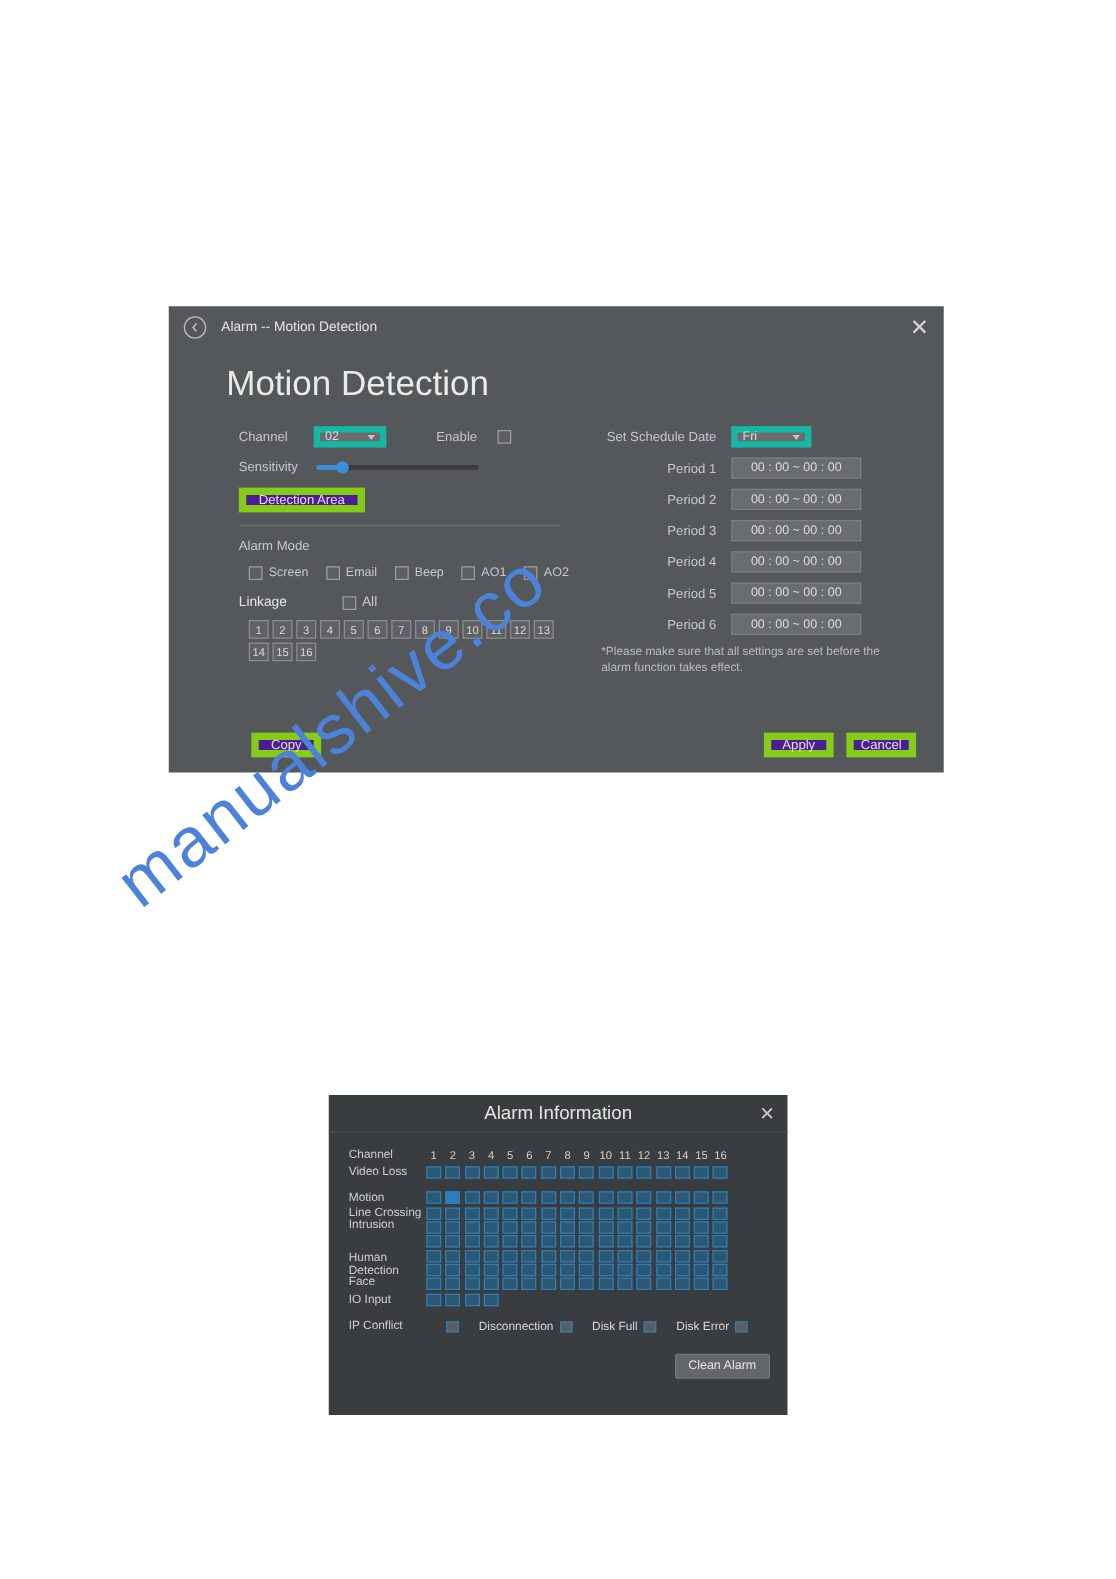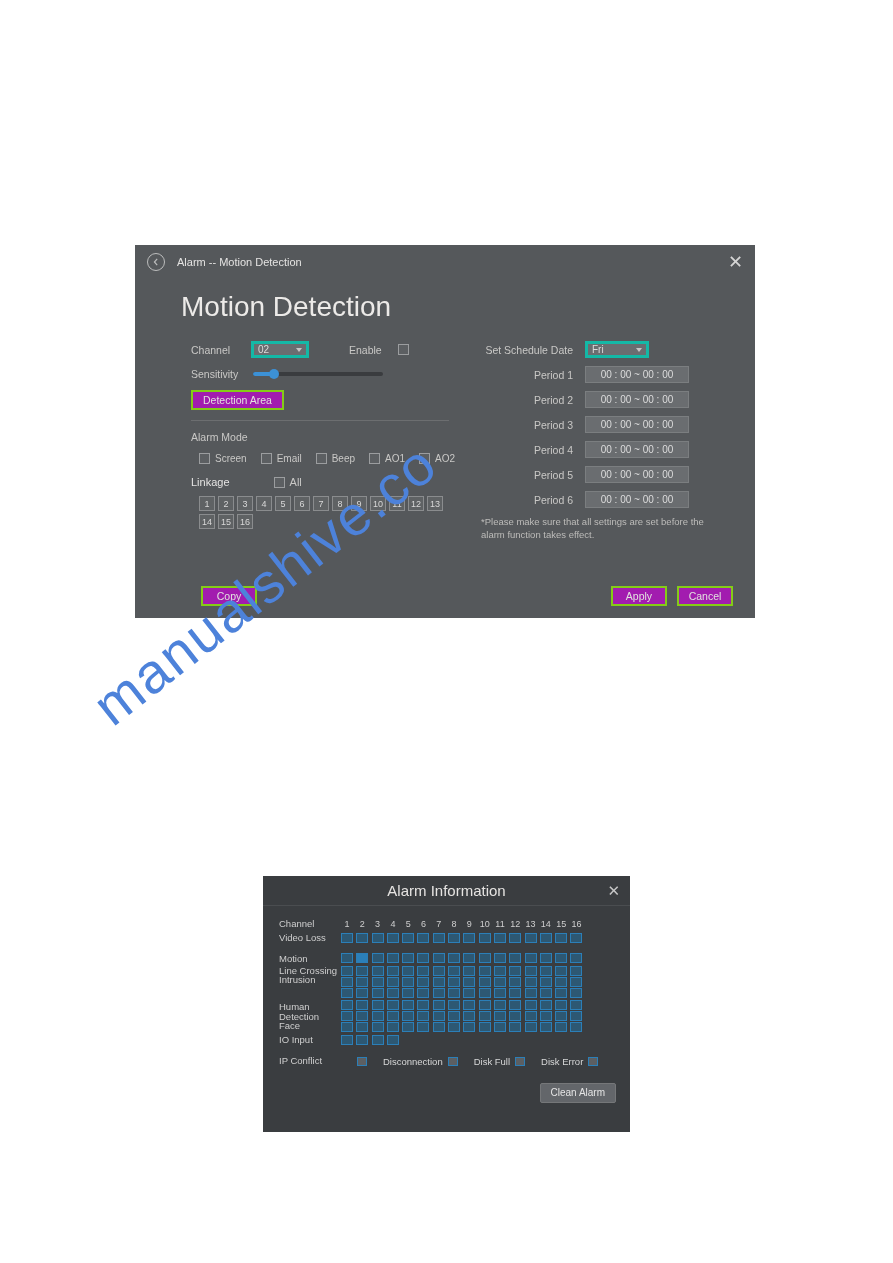--- a/index.html
+++ b/index.html
@@ -64,41 +64,41 @@
     display: flex;
     padding: 0 18px 0 56px;
   }
   .p1-left { width: 290px; }
   .p1-right { width: 230px; }
 
   .row { display: flex; align-items: center; margin-bottom: 10px; font-size: 10.5px; }
   .lbl { width: 60px; color: #c9c8c6; }
   .select {
     background: #6a6d70;
-    border: 3px solid #14b8a6;
+    border: 5px solid #14b8a6;
     height: 17px;
     width: 58px;
     display: flex;
     align-items: center;
     justify-content: space-between;
     padding: 0 4px;
     font-size: 10px;
     color: #dcdcdc;
   }
   .select .tri { width:0;height:0;border-left:3.5px solid transparent;border-right:3.5px solid transparent;border-top:4px solid #c6c6c6; }
   .enable-lbl { margin-left: 40px; margin-right: 16px; color: #c9c8c6;}
   .chk { width:11px;height:11px;border:1px solid #9b9d9f;background:#5c5f62;display:inline-block;flex-shrink:0;}
 
   .slider-wrap { position:relative; width:130px; height:4px; background:#3a3c3f;border-radius:2px; margin-left:2px;}
   .slider-fill { position:absolute;left:0;top:0;height:100%;width:20px;background:#3c91d6;border-radius:2px;}
   .slider-thumb { position:absolute;left:16px;top:-3px;width:10px;height:10px;border-radius:50%;background:#3c91d6;}
 
   .btn {
-    background:#a21caf;
-    border:2px solid #84cc16;
+    background:#4c1d95;
+    border:6px solid #84cc16;
     height:20px;
     padding:0 10px;
     display:inline-flex;
     align-items:center;
     color:#e2e1df;
     font-size:10.5px;
   }
   .btn-wide { width:56px; justify-content:center;}
   .detarea { margin-top:4px; margin-bottom:10px;}
   .divider { height:1px;background:#6c6e70;margin:4px 0 10px 0;width:258px;}

